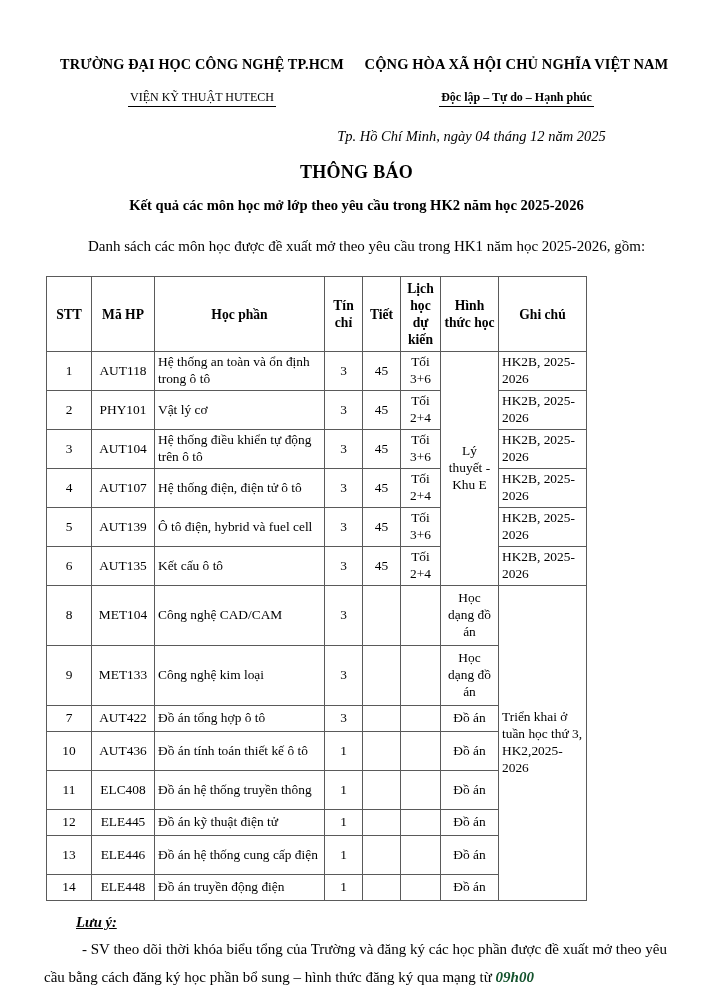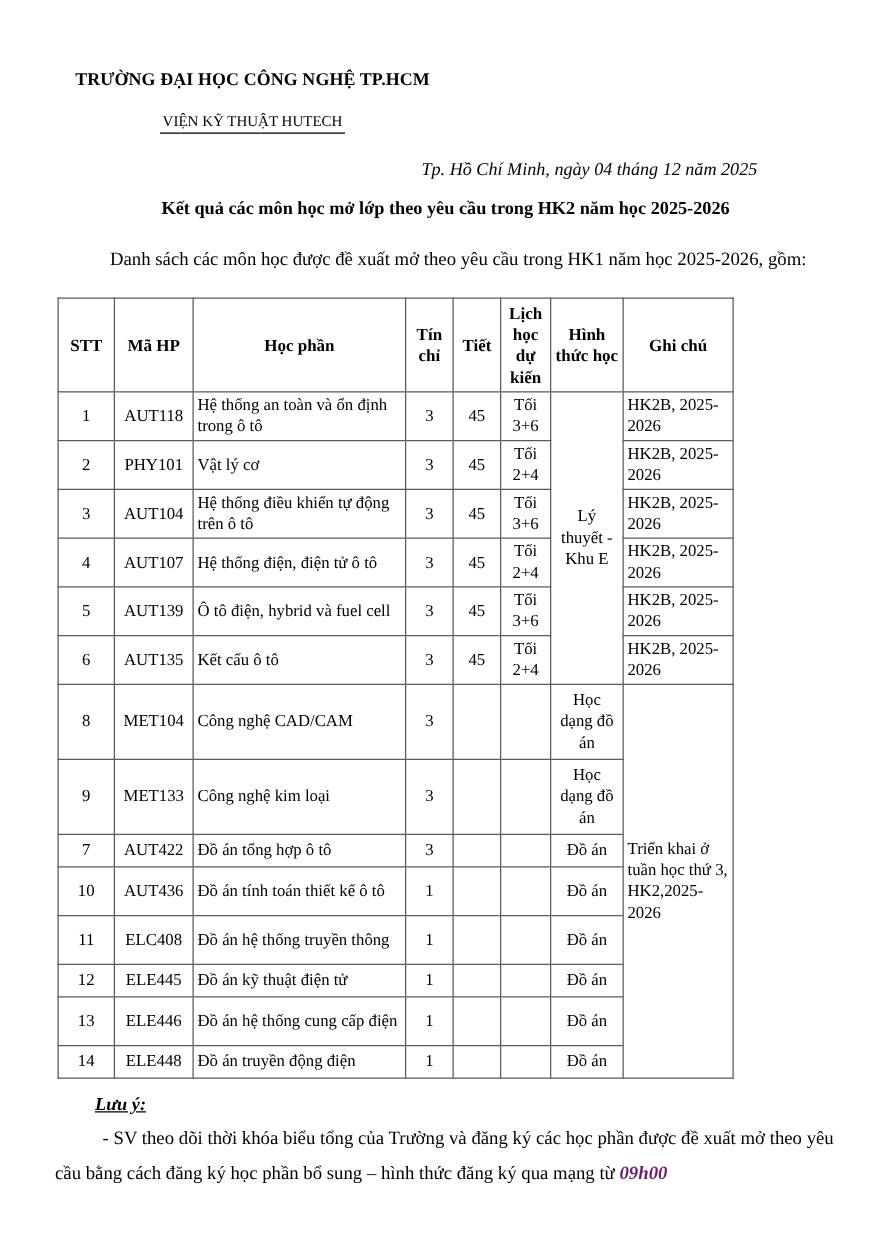--- a/index.html
+++ b/index.html
@@ -157,39 +157,44 @@
     margin-left: 32px;
     font-size: 14.6px;
   }
   .note-item {
     margin-top: 5px;
     line-height: 1.85;
     text-align: justify;
     text-indent: 38px;
   }
   .hl-red {
-    color: #701a75;
+    color: #14532d;
     font-weight: bold;
     font-style: italic;
   }
 </style>
 </head>
 <body>
 
 <div class="page">
 
   <div class="letterhead">
     <div class="lh-left">
       <div class="lh-line1">TRƯỜNG ĐẠI HỌC CÔNG NGHỆ TP.HCM</div>
       <div class="lh-line2">VIỆN KỸ THUẬT HUTECH</div>
     </div>
+    <div class="lh-right">
+      <div class="lh-line1">CỘNG HÒA XÃ HỘI CHỦ NGHĨA VIỆT NAM</div>
+      <div class="lh-line2">Độc lập – Tự do – Hạnh phúc</div>
+    </div>
   </div>
 
   <div class="date-line">Tp. Hồ Chí Minh, ngày 04 tháng 12 năm 2025</div>
 
+  <div class="doc-title">THÔNG BÁO</div>
   <div class="doc-subtitle">Kết quả các môn học mở lớp theo yêu cầu trong HK2 năm học 2025-2026</div>
 
   <div class="intro">Danh sách các môn học được đề xuất mở theo yêu cầu trong HK1 năm học 2025-2026, gồm:</div>
 
   <div class="tbl-wrap">
     <table class="courses">
       <colgroup>
         <col class="w-stt">
           <col class="w-code">
           <col class="w-name">

